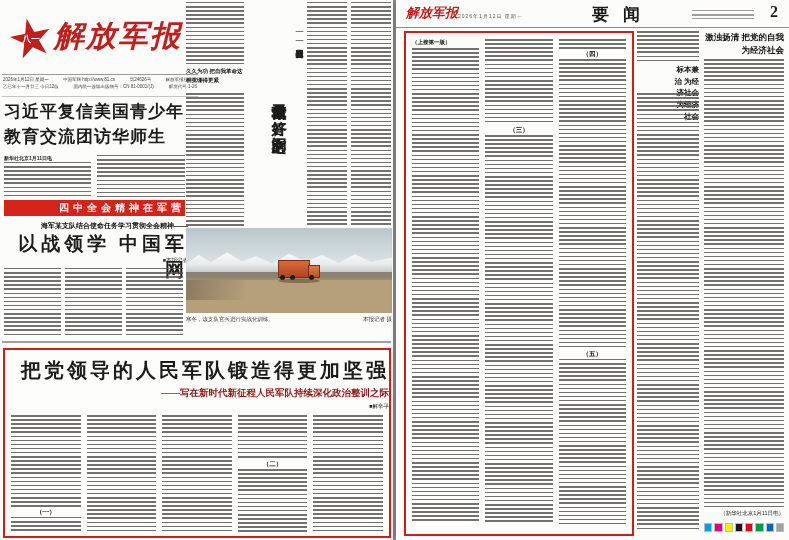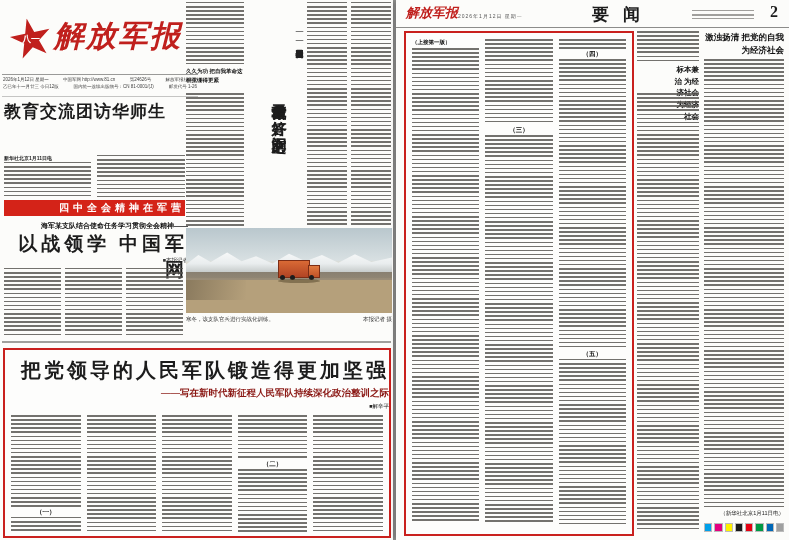--- a/index.html
+++ b/index.html
@@ -52,20 +52,21 @@
       <div class="tx" style="height:62px;"></div>
       <div style="height:24px;font-size:5.5px;font-weight:bold;line-height:1.7;padding-top:3px;color:#111;">久久为功 把自我革命这根弦绷得更紧</div>
       <div class="tx" style="flex:1;margin-top:2px;"></div>
     </div>
     <div class="abs hd vert" style="left:246px;top:8px;width:42px;height:218px;font-size:15px;text-align:start;display:flex;justify-content:center;">勇于自我革命 答好“窑洞之问”</div>
     <div class="abs hd vert" style="left:290px;top:26px;width:14px;height:192px;font-size:7.5px;color:#222;">——写在二十届中央纪委五次全会召开之际</div>
     <div class="abs tx" style="left:307px;top:2px;width:40px;height:224px;"></div>
     <div class="abs tx" style="left:351px;top:2px;width:40px;height:224px;"></div>
 
     <div class="abs hd" style="left:4px;top:100px;width:182px;font-size:17px;line-height:1.45;letter-spacing:1px;">
+      <div>习近平复信美国青少年</div>
       <div>教育交流团访华师生</div>
     </div>
     <div class="abs" style="left:4px;top:155px;width:87px;height:42px;">
       <div style="font-size:5px;font-weight:bold;color:#222;height:7px;">新华社北京1月11日电</div>
       <div class="tx" style="height:35px;"></div>
     </div>
     <div class="abs tx" style="left:97px;top:155px;width:88px;height:42px;"></div>
 
     <div class="abs center" style="left:4px;top:200px;width:181px;height:16px;background:var(--banner_red,#d42318);color:#fff;font-weight:bold;font-size:10px;line-height:16px;letter-spacing:4px;">四中全会精神在军营</div>
 

